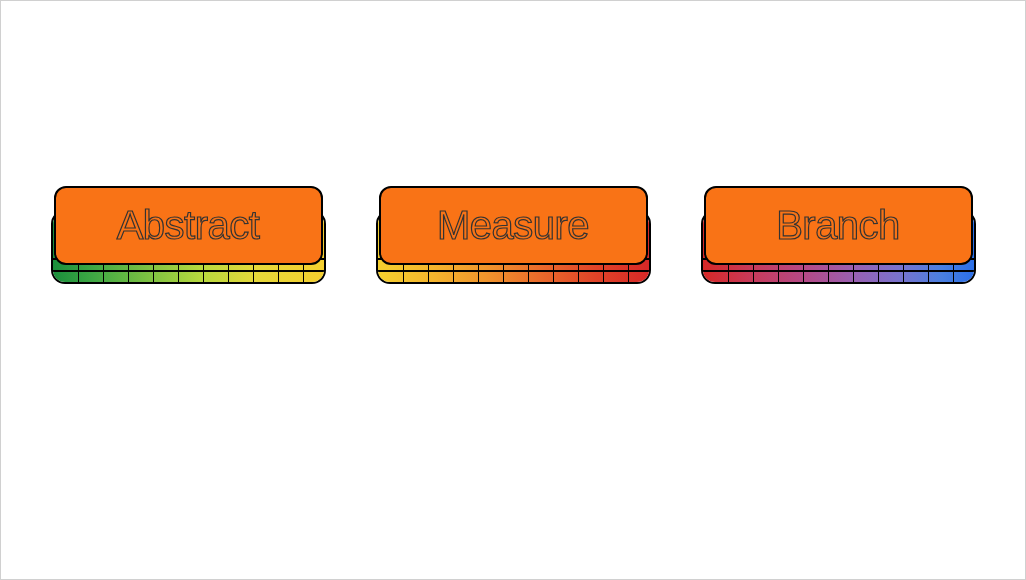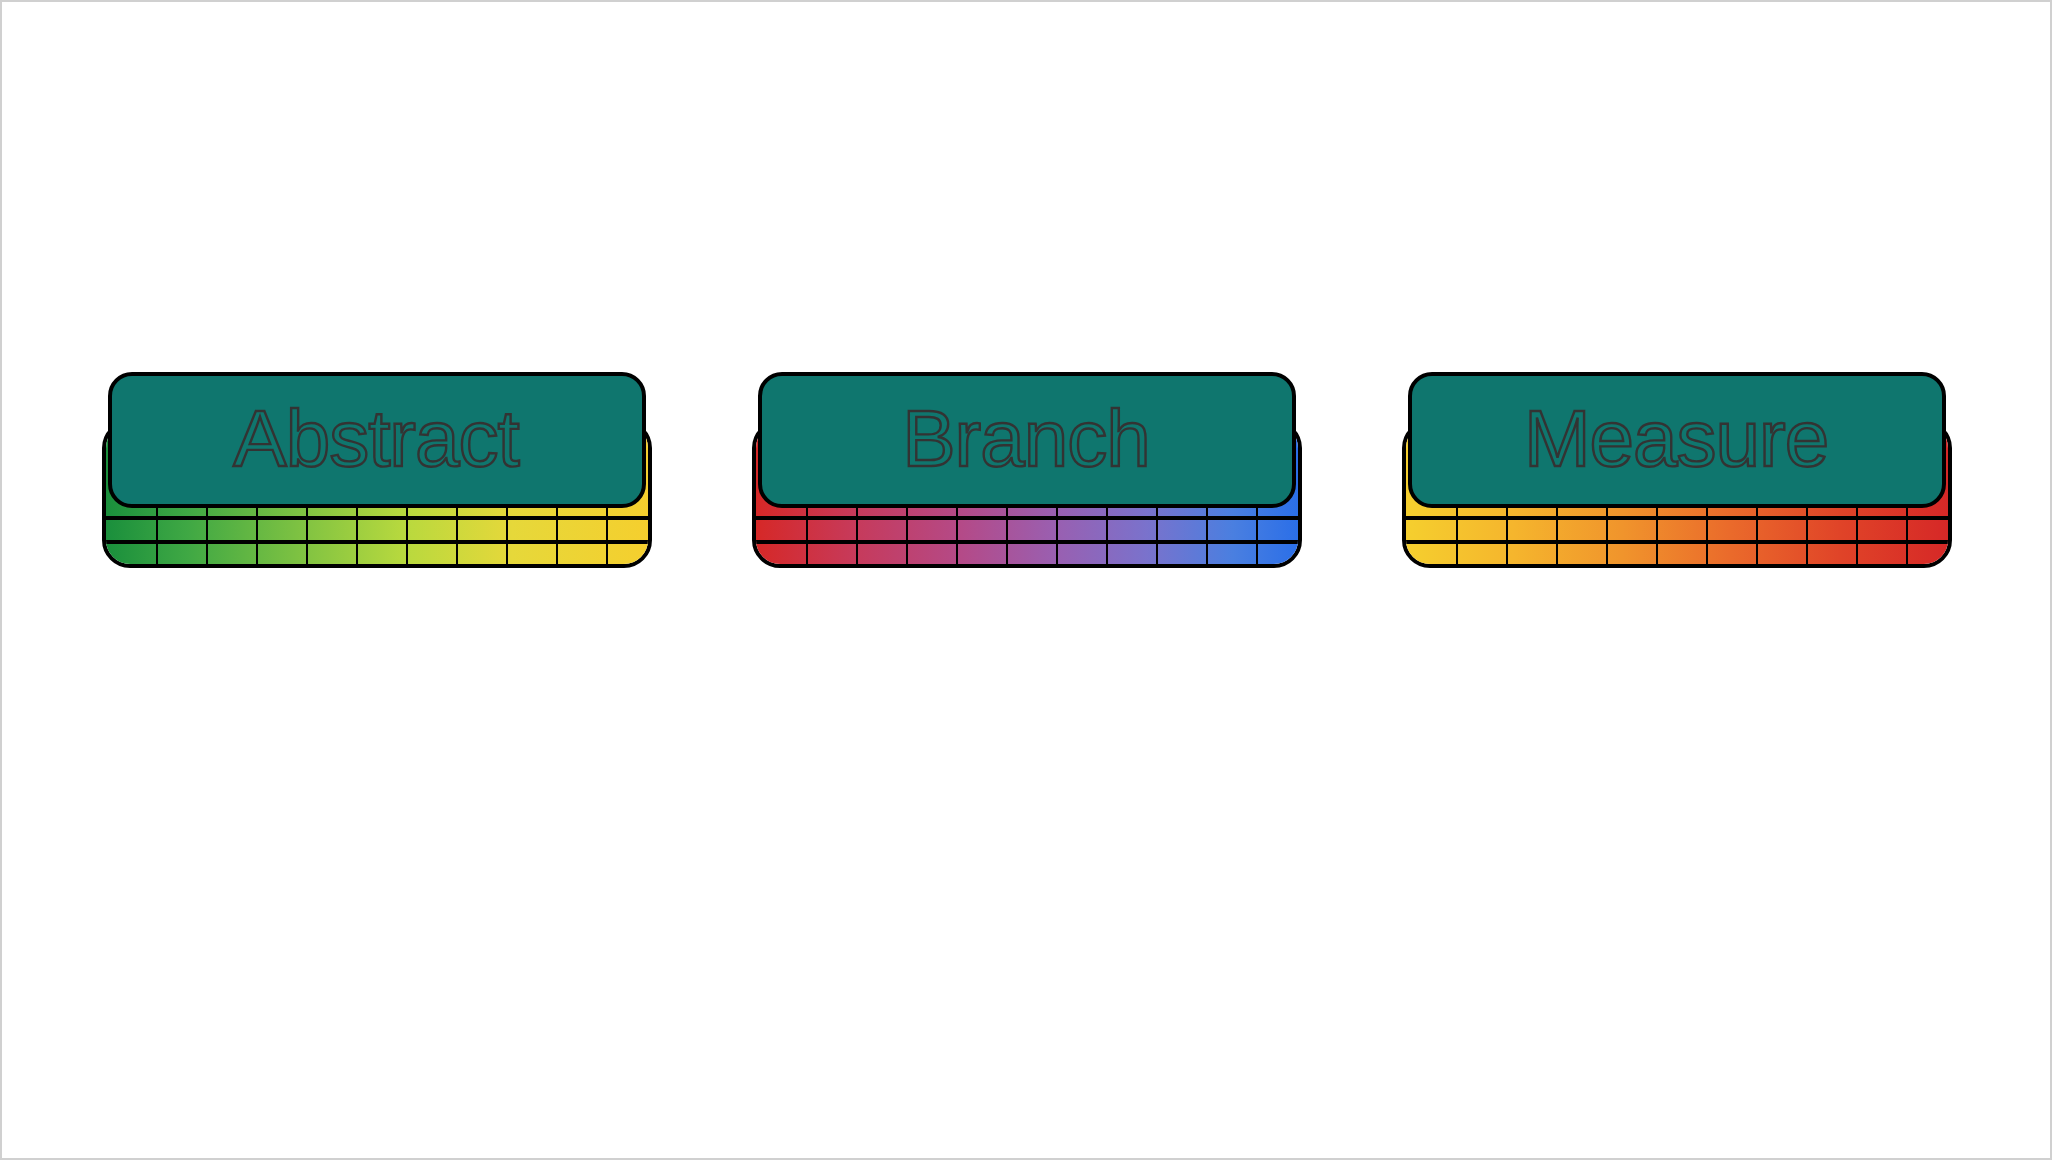--- a/index.html
+++ b/index.html
@@ -59,22 +59,22 @@
       left: 0;
       right: 0;
       height: 1.5px;
       background: #000;
     }
     .card-top {
       position: absolute;
       top: 0;
       left: 3px;
       width: 269px;
-      height: 68px;
-      background: #0f766e;
+      height: 79px;
+      background: #f97316;
       border: 2px solid #000;
       border-radius: 12px;
       display: flex;
       align-items: center;
       justify-content: center;
     }
     .card-label {
       font-size: 40px;
       font-weight: 500;
       letter-spacing: -0.5px;
@@ -110,20 +110,43 @@
         <div class="grid-v" style="left:250px"></div>
       </div>
     </div>
     <div class="card-top">
       <span class="card-label">Abstract</span>
     </div>
   </div>
 
   <div class="card">
     <div class="card-base">
+      <div class="gradient-strip grad-1"></div>
+      <div class="grid-overlay">
+        <div class="grid-h" style="top:46px"></div>
+        <div class="grid-h" style="top:58px"></div>
+        <div class="grid-v" style="left:25px"></div>
+        <div class="grid-v" style="left:50px"></div>
+        <div class="grid-v" style="left:75px"></div>
+        <div class="grid-v" style="left:100px"></div>
+        <div class="grid-v" style="left:125px"></div>
+        <div class="grid-v" style="left:150px"></div>
+        <div class="grid-v" style="left:175px"></div>
+        <div class="grid-v" style="left:200px"></div>
+        <div class="grid-v" style="left:225px"></div>
+        <div class="grid-v" style="left:250px"></div>
+      </div>
+    </div>
+    <div class="card-top">
+      <span class="card-label">Measure</span>
+    </div>
+  </div>
+
+  <div class="card">
+    <div class="card-base">
       <div class="gradient-strip grad-2"></div>
       <div class="grid-overlay">
         <div class="grid-h" style="top:46px"></div>
         <div class="grid-h" style="top:58px"></div>
         <div class="grid-v" style="left:25px"></div>
         <div class="grid-v" style="left:50px"></div>
         <div class="grid-v" style="left:75px"></div>
         <div class="grid-v" style="left:100px"></div>
         <div class="grid-v" style="left:125px"></div>
         <div class="grid-v" style="left:150px"></div>
@@ -131,36 +154,13 @@
         <div class="grid-v" style="left:200px"></div>
         <div class="grid-v" style="left:225px"></div>
         <div class="grid-v" style="left:250px"></div>
       </div>
     </div>
     <div class="card-top">
       <span class="card-label">Branch</span>
     </div>
   </div>
 
-  <div class="card">
-    <div class="card-base">
-      <div class="gradient-strip grad-1"></div>
-      <div class="grid-overlay">
-        <div class="grid-h" style="top:46px"></div>
-        <div class="grid-h" style="top:58px"></div>
-        <div class="grid-v" style="left:25px"></div>
-        <div class="grid-v" style="left:50px"></div>
-        <div class="grid-v" style="left:75px"></div>
-        <div class="grid-v" style="left:100px"></div>
-        <div class="grid-v" style="left:125px"></div>
-        <div class="grid-v" style="left:150px"></div>
-        <div class="grid-v" style="left:175px"></div>
-        <div class="grid-v" style="left:200px"></div>
-        <div class="grid-v" style="left:225px"></div>
-        <div class="grid-v" style="left:250px"></div>
-      </div>
-    </div>
-    <div class="card-top">
-      <span class="card-label">Measure</span>
-    </div>
-  </div>
-
 </div>
 
 </body></html>

